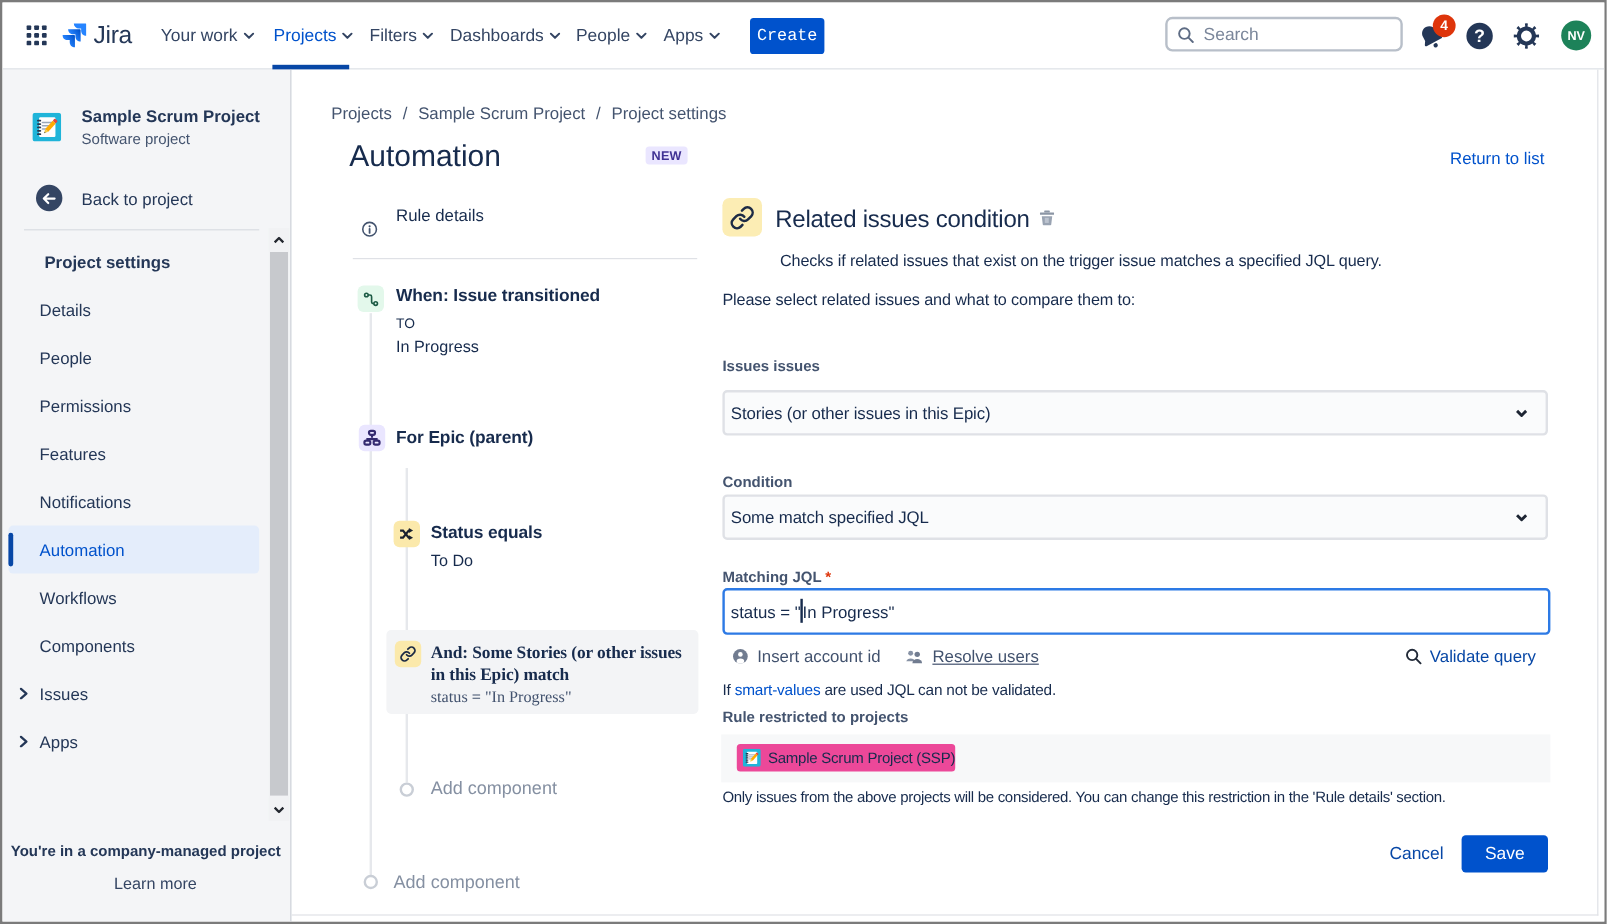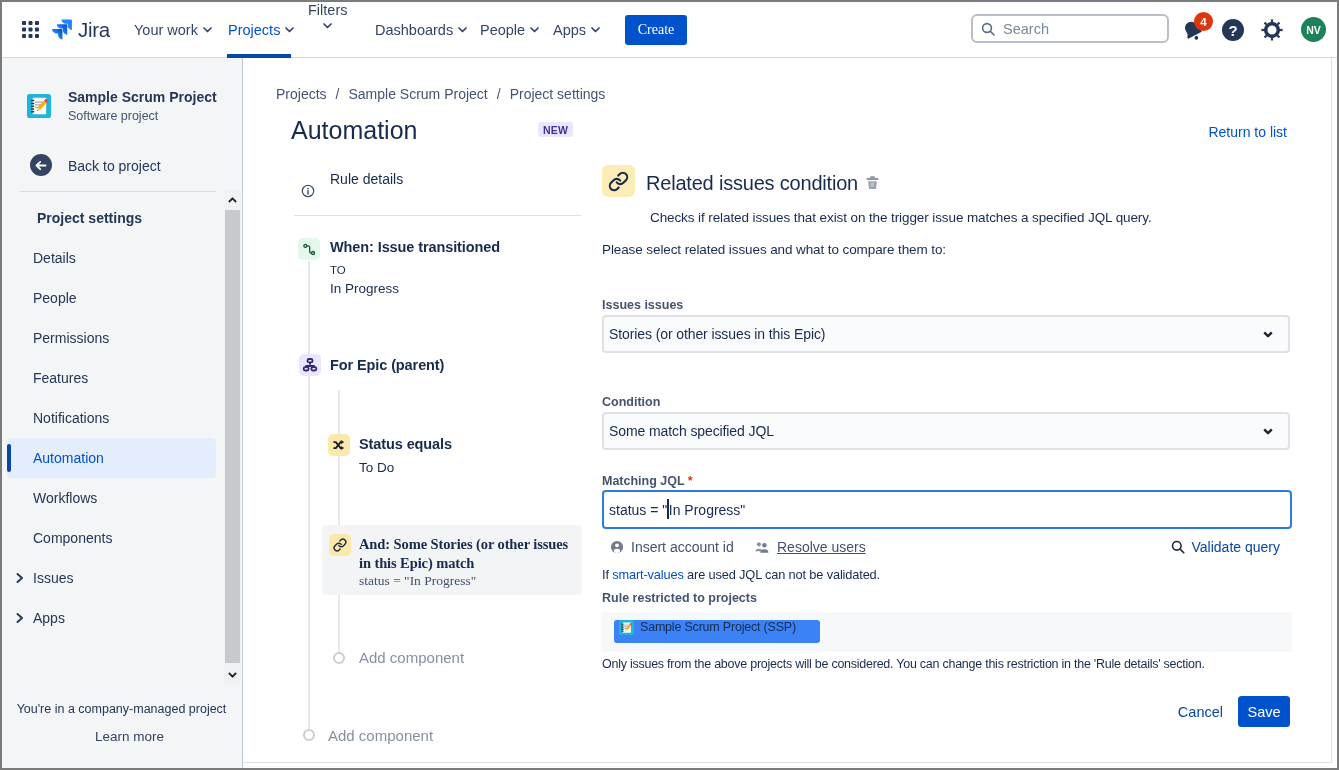--- a/index.html
+++ b/index.html
@@ -6,21 +6,21 @@
   html,body { background:#fff; }
   body { font-family:"Liberation Sans", sans-serif; -webkit-font-smoothing:antialiased; }
   .abs { position:absolute; }
   .window { position:relative; width:1339px; height:770px; border:2px solid #7b7b7b; background:#fff; overflow:hidden; }
 
   
   .topbar { position:absolute; left:0; top:0; width:1335px; height:56px; background:#fff; border-bottom:1px solid #d5d9df; }
   .nav-item { position:absolute; top:0; height:55px; display:flex; align-items:center; gap:5px; font-size:14.5px; color:#344563; cursor:pointer; }
   .nav-item.active { color:#0052CC; }
   .proj-underline { position:absolute; left:225px; bottom:-1px; width:64px; height:4px; background:#0747A6; }
-  .create-btn { position:absolute; left:623px; top:13px; width:62px; height:30px; background:#0052CC; color:#fff; border:none; border-radius:3px; font-size:14px; font-family:Liberation Serif, serif; display:flex; align-items:center; justify-content:center; cursor:pointer; }
+  .create-btn { position:absolute; left:623px; top:13px; width:62px; height:30px; background:#0052CC; color:#fff; border:none; border-radius:3px; font-size:14px; font-family:Liberation Mono, monospace; display:flex; align-items:center; justify-content:center; cursor:pointer; }
   .search-box { position:absolute; left:969px; top:12px; width:198px; height:29px; border:2px solid #b8bfc9; border-radius:6px; background:#fff; display:flex; align-items:center; padding-left:8px; gap:8px; }
   .search-box input { border:none; outline:none; font-size:14.5px; font-family:inherit; color:#344563; width:140px; background:transparent; }
   .search-box input::placeholder { color:#7A869A; }
   .badge { position:absolute; left:1192px; top:10px; width:19px; height:19px; border-radius:50%; background:#DE350B; color:#fff; font-size:11.5px; font-weight:bold; display:flex; align-items:center; justify-content:center; }
   .q-circle { position:absolute; left:1220px; top:17px; width:22px; height:22px; border-radius:50%; background:#243757; color:#fff; font-size:15px; font-weight:bold; display:flex; align-items:center; justify-content:center; cursor:pointer; }
   .avatar { position:absolute; left:1299px; top:15px; width:25px; height:25px; border-radius:50%; background:#1d8259; color:#fff; font-size:10.5px; font-weight:bold; display:flex; align-items:center; justify-content:center; cursor:pointer; }
 
   
   .sidebar { position:absolute; left:0; top:56px; width:241px; height:710px; background:#F4F5F7; border-right:1px solid #c3c9d1; }
   .proj-title { position:absolute; left:66px; top:31px; font-size:14px; font-weight:bold; color:#243757; }
@@ -30,21 +30,21 @@
   .side-divider { position:absolute; left:18px; top:133px; width:196px; height:1px; background:#d9dce1; }
   .menu { position:absolute; left:0; top:140px; width:222px; }
   .menu-row { position:relative; height:40px; display:flex; align-items:center; padding-left:31px; font-size:14px; color:#243757; cursor:pointer; }
   .menu-row.header { padding-left:35px; font-weight:bold; cursor:default; }
   .menu-row.expand { padding-left:31px; }
   .menu-row .rchev { position:absolute; left:14px; top:15px; }
   .menu-row.selected { color:#0052CC; }
   .sel-bg { position:absolute; left:5px; top:0; width:209px; height:40px; background:#e4edfb; border-radius:4px; }
   .sel-bar { position:absolute; left:5px; top:6px; width:4px; height:28px; background:#0747A6; border-radius:2px; }
   .menu-row.selected span { position:relative; }
-  .side-footer-note { position:absolute; left:0; top:644px; width:239px; text-align:center; font-size:12.5px; color:#243757; }
+  .side-footer-note { position:absolute; left:0; top:644px; width:239px; text-align:center; font-size:12.5px; color:#243757;font-weight:bold; }
   .side-footer-link { position:absolute; left:0; top:671px; width:255px; text-align:center; font-size:13.5px; color:#344563; cursor:pointer; }
   
   .sscroll { position:absolute; left:222px; top:132px; width:17px; height:494px; background:#f1f2f4; }
   .sscroll .btn { position:absolute; left:0; width:17px; height:19px; background:#f1f2f4; display:flex; align-items:center; justify-content:center; }
   .sscroll .btn.up { top:0; }
   .sscroll .btn.down { bottom:0; }
   .sscroll .thumb { position:absolute; left:1px; top:20px; width:15px; height:453px; background:#c7c9cd; }
 
   
   .main { position:absolute; left:241px; top:56px; width:1094px; height:710px; background:#fff; }
@@ -86,25 +86,25 @@
   .d-select { position:absolute; left:0; width:688px; height:38px; border:2px solid #dfe1e6; border-radius:4px; background:#FAFBFC; display:flex; align-items:center; padding:0 15px 0 5px; letter-spacing:-0.1px; font-size:14px; color:#172B4D; cursor:pointer; justify-content:space-between; }
   .d-input { position:absolute; left:0; top:432px; width:690px; height:39px; border:2px solid #2d7ae5; border-radius:4px; background:#fff; display:flex; align-items:center; padding-left:5px; font-size:14px; color:#172B4D; }
   .caret { display:inline-block; width:1.5px; height:20px; background:#172B4D; vertical-align:middle; margin:0 0 2px 0; }
   .helper-row { position:absolute; left:0; top:481px; width:690px; height:18px; font-size:14px; }
   .hlink { position:absolute; display:flex; align-items:center; gap:7px; color:#42526E; cursor:pointer; }
   .hlink.validate { color:#0747A6; }
   .hlink.resolve span { text-decoration:underline; }
   .smart-line { position:absolute; left:0; top:509px; font-size:12.8px; color:#172B4D; white-space:nowrap; letter-spacing:-0.15px; }
   .smart-line a { color:#0052CC; text-decoration:none; cursor:pointer; }
   .proj-strip { position:absolute; left:-1px; top:554px; width:691px; height:40px; background:#f7f8f9; }
-  .proj-chip { position:absolute; left:13px; top:8px; height:23px; background:#3b82f6; border-radius:3px; display:flex; align-items:flex-start; gap:6px; padding:0 24px 0 5px; font-size:12.5px; letter-spacing:-0.2px; color:#172B4D; }
+  .proj-chip { position:absolute; left:13px; top:8px; height:23px; background:#ec4899; border-radius:3px; display:flex; align-items:center; gap:6px; padding:0 0 0 5px; font-size:12.5px; letter-spacing:-0.2px; color:#172B4D; }
   .footnote { position:absolute; left:0; top:599px; font-size:12.5px; color:#172B4D; white-space:nowrap; letter-spacing:-0.25px; }
   .btn-row { position:absolute; left:0; top:638px; width:688px; height:31px; display:flex; align-items:center; justify-content:flex-end; gap:15px; }
   .cancel-btn { font-size:14.5px; color:#0747A6; cursor:pointer; }
-  .save-btn { width:52px; height:31px; background:#0052CC; color:#fff; border:none; border-radius:3.5px; font-size:14.5px; font-family:inherit; cursor:pointer; }
+  .save-btn { width:72px; height:31px; background:#0052CC; color:#fff; border:none; border-radius:3.5px; font-size:14.5px; font-family:inherit; cursor:pointer; }
 </style>
 </head>
 <body>
 
 <div class="window">
 
   <div class="topbar">
     <div class="abs" style="left:20px; top:19px;">
       <svg width="17" height="17" viewBox="0 0 16 16" fill="#243757">
         <rect x="0" y="0" width="3.8" height="3.8" rx="0.9"></rect>
@@ -142,21 +142,21 @@
       <svg width="9" height="6" viewBox="0 0 9 6" fill="none">
           <path d="M1 1l3.5 3.5L8 1" stroke="#344563" stroke-width="1.7" stroke-linecap="round" stroke-linejoin="round"></path>
         </svg>
     </div>
     <div class="nav-item active" style="left:226px;">
       <span>Projects</span>
       <svg width="9" height="6" viewBox="0 0 9 6" fill="none">
           <path d="M1 1l3.5 3.5L8 1" stroke="#344563" stroke-width="1.7" stroke-linecap="round" stroke-linejoin="round"></path>
         </svg>
     </div>
-    <div class="nav-item" style="left:306px;flex-direction:column;">
+    <div class="nav-item" style="left:306px;">
       <span>Filters</span>
       <svg width="9" height="6" viewBox="0 0 9 6" fill="none">
           <path d="M1 1l3.5 3.5L8 1" stroke="#344563" stroke-width="1.7" stroke-linecap="round" stroke-linejoin="round"></path>
         </svg>
     </div>
     <div class="nav-item" style="left:373px;justify-content:flex-end;">
       <span>Dashboards</span>
       <svg width="9" height="6" viewBox="0 0 9 6" fill="none">
           <path d="M1 1l3.5 3.5L8 1" stroke="#344563" stroke-width="1.7" stroke-linecap="round" stroke-linejoin="round"></path>
         </svg>
@@ -394,21 +394,21 @@
             <rect x="0.7" y="2.2" width="12.6" height="2.1" rx="0.3" fill="#8c96a5"></rect>
             <path d="M2.3 5.6h9.4l-0.9 7.5a1 1 0 0 1-1 0.9H4.2a1 1 0 0 1-1-0.9z" fill="#99a3b2"></path>
             <rect x="5" y="7" width="3.6" height="4.6" fill="#bcc3cf"></rect>
           </svg>
         </div>
 
         <div class="d-para" style="top:152px;margin-left:48px;">Checks if related issues that exist on the trigger issue matches a specified JQL query.</div>
         <div class="d-para" style="top:184px;">Please select related issues and what to compare them to:</div>
 
         <div class="d-label" style="top:240px;">Issues issues</div>
-        <div class="d-select" style="top:257px;">
+        <div class="d-select" style="top:267px;">
           <span>Stories (or other issues in this Epic)</span>
           <svg width="10" height="7" viewBox="0 0 10 7" fill="none">
               <path d="M1.2 1.4L5 5.2 8.8 1.4" stroke="#1d2533" stroke-width="2.4" stroke-linejoin="round"></path>
             </svg>
         </div>
 
         <div class="d-label" style="top:337px;">Condition</div>
         <div class="d-select" style="top:354px;">
           <span>Some match specified JQL</span>
           <svg width="10" height="7" viewBox="0 0 10 7" fill="none">

